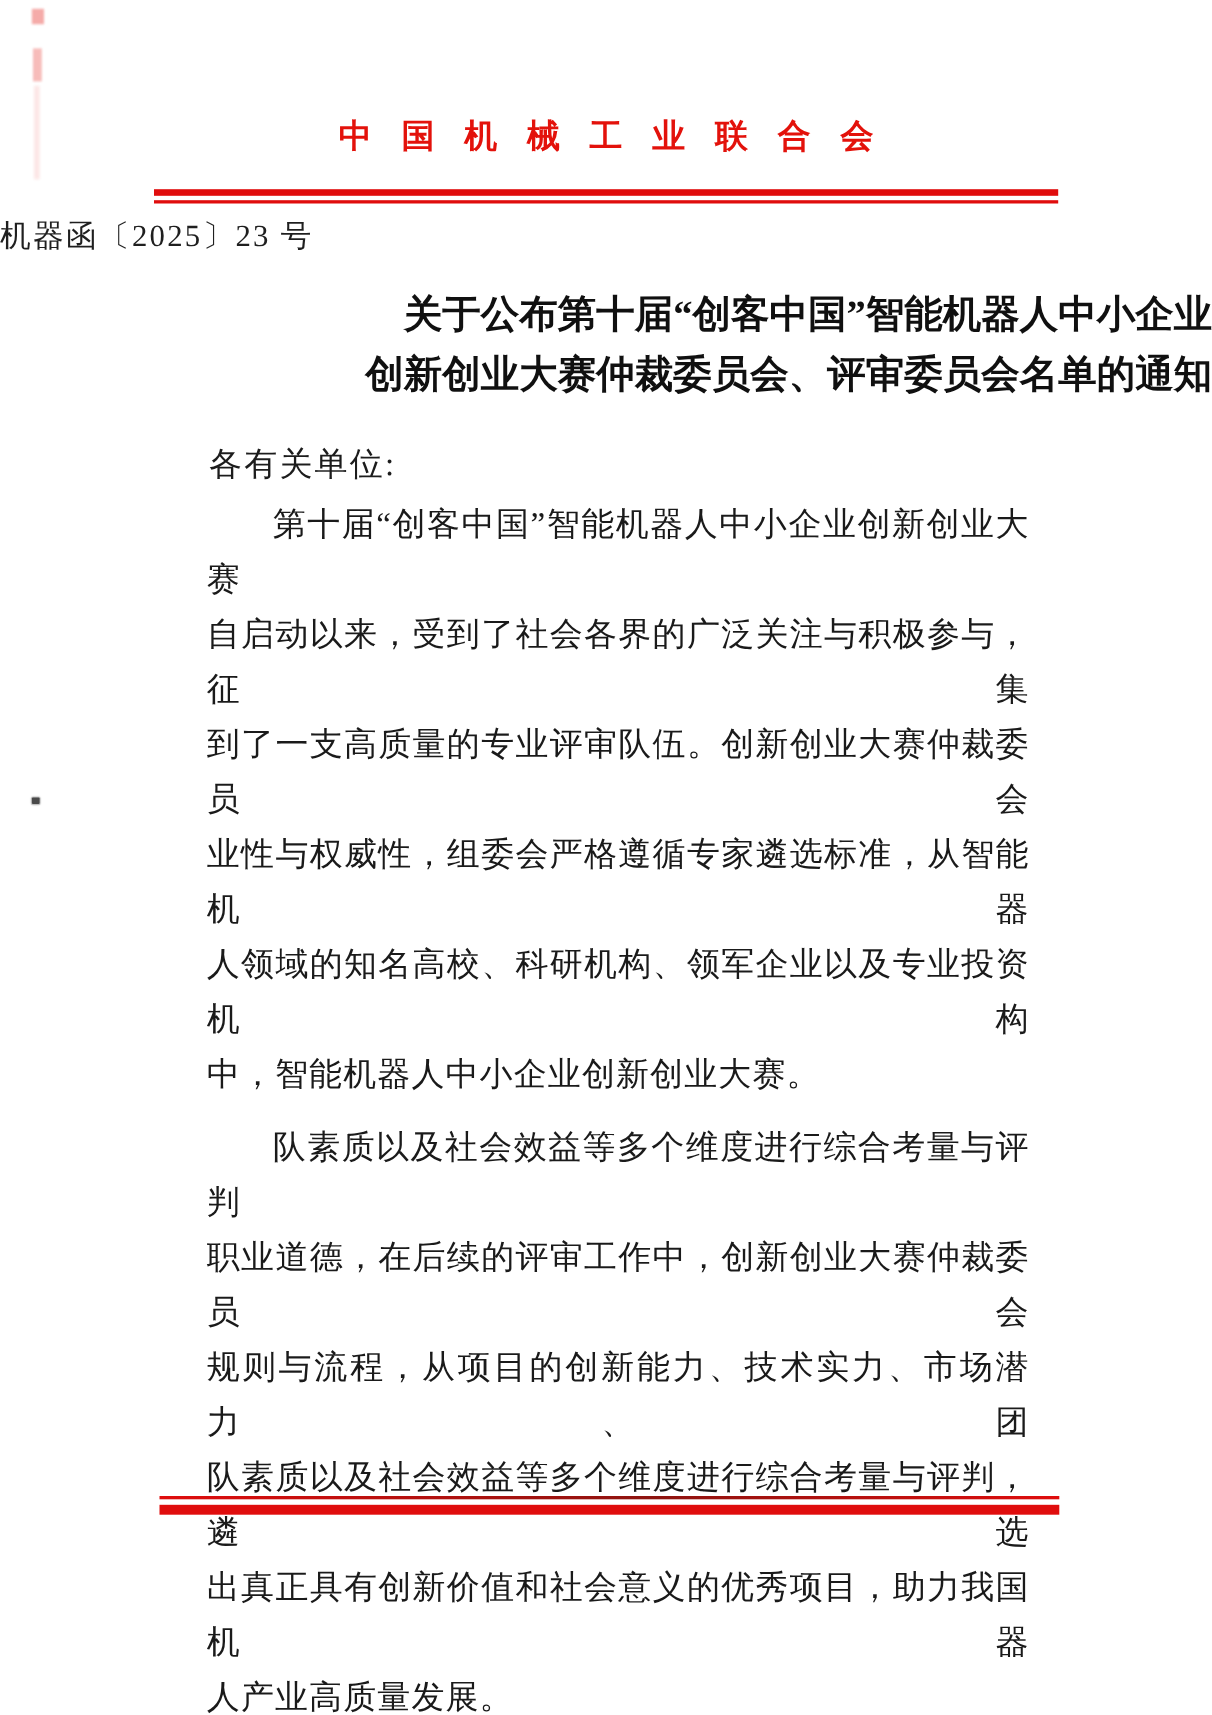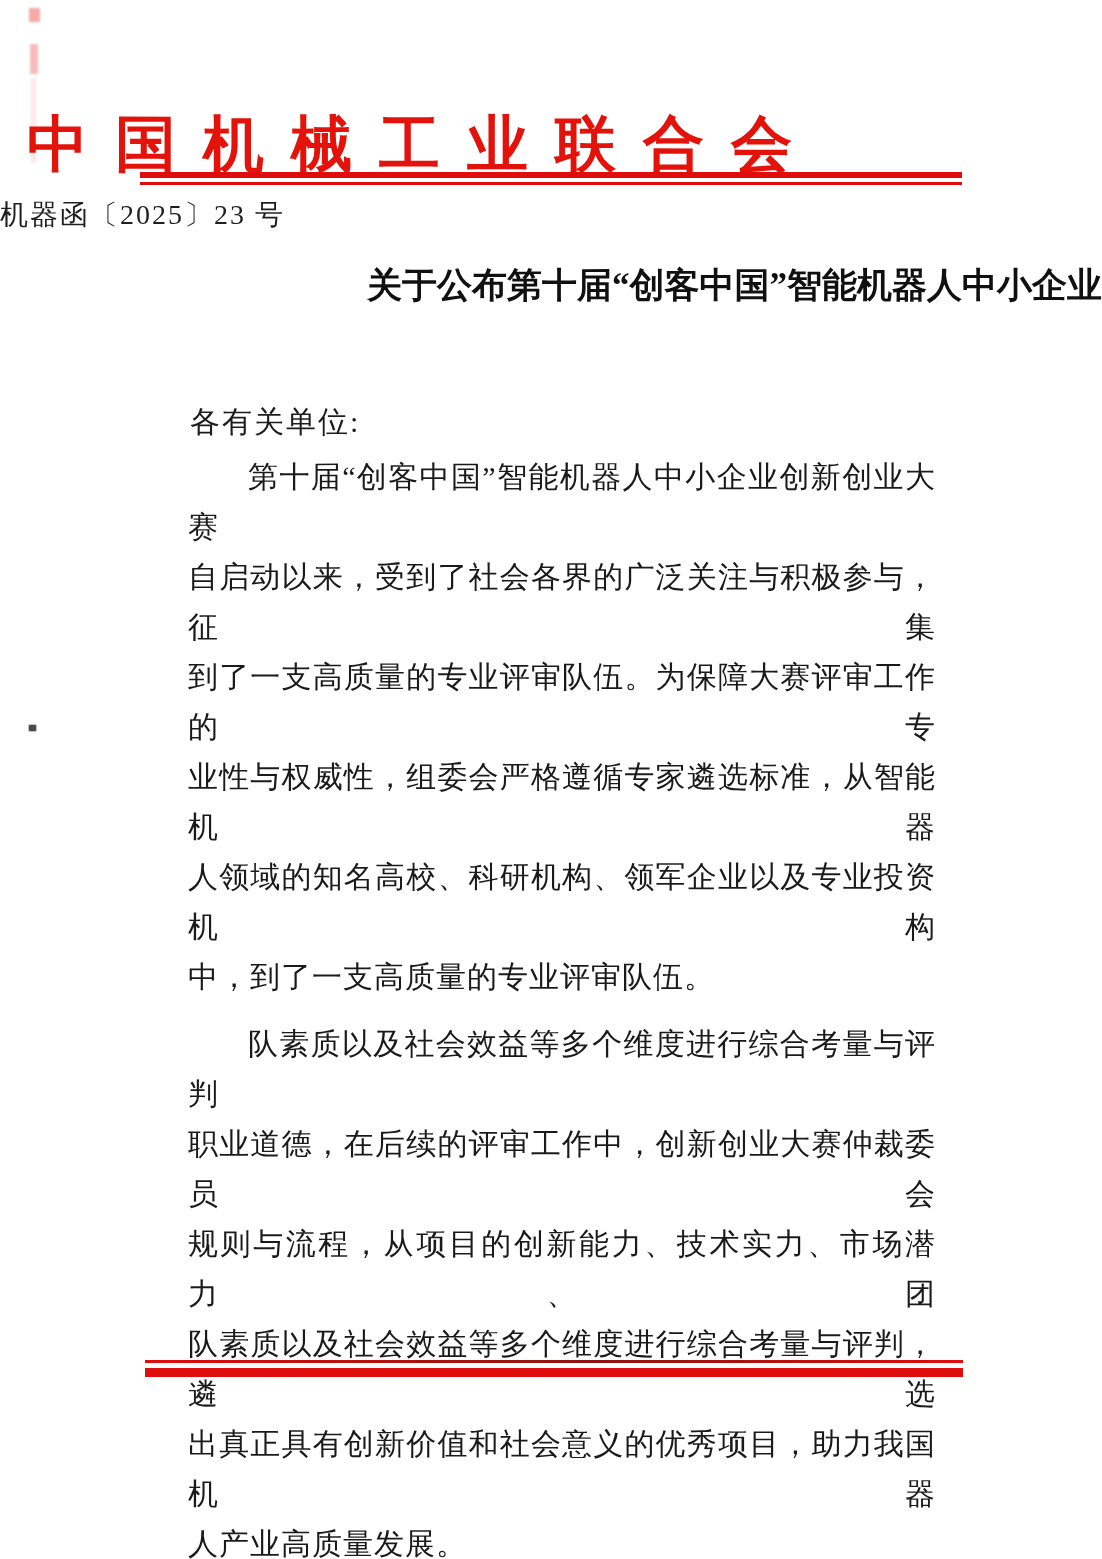--- a/index.html
+++ b/index.html
@@ -24,22 +24,23 @@
     position:absolute;left:31px;top:78px;width:5px;height:85px;
     background:var(--accent-red,#e3120b);opacity:0.10;filter:blur(1.5px);
   }
   .artifact-dot{
     position:absolute;left:29px;top:725px;width:7px;height:6px;
     background:#4a4a4a;border-radius:1px;
     box-shadow:0 0 1px 1px rgba(120,120,120,.5);
   }
   .org-name{
     position:absolute;top:104px;left:0;right:0;
+    text-align:center;
     color:var(--accent-red,#e3120b);
-    font-size:61px;font-weight:bold;
+    font-size:30px;font-weight:bold;
     letter-spacing:27px;text-indent:27px;
     white-space:nowrap;
   }
   .rule{position:absolute;background:var(--rule-red,#e00d0d);}
   .rule-top-thick{top:172px;left:140px;width:822px;height:6px;}
   .rule-top-thin {top:182px;left:140px;width:822px;height:3px;}
   .rule-bottom-thin {top:1360px;left:145px;width:818px;height:3px;
     background:linear-gradient(to right,var(--rule-red,#e00d0d) 0%,#8d1410 55%,var(--rule-red,#e00d0d) 100%);}
   .rule-bottom-thick{top:1368px;left:145px;width:818px;height:9px;}
   .doc-number{
@@ -83,32 +84,33 @@
 
   <div class="org-name">中国机械工业联合会</div>
 
   <div class="rule rule-top-thick"></div>
   <div class="rule rule-top-thin"></div>
 
   <div class="doc-number">机器函〔2025〕23 号</div>
 
   <div class="doc-title">
     <div>关于公布第十届“创客中国”智能机器人中小企业</div>
+    <div>创新创业大赛仲裁委员会、评审委员会名单的通知</div>
   </div>
 
   <div class="salutation">各有关单位:</div>
 
   <div class="body-text" id="body-paragraphs">
       <div class="paragraph">
         <div class="line first">第十届“创客中国”智能机器人中小企业创新创业大赛</div>
         <div class="line">自启动以来，受到了社会各界的广泛关注与积极参与，征集</div>
-        <div class="line">到了一支高质量的专业评审队伍。为保障大赛评审工作的专</div>
+        <div class="line">到了一支高质量的专业评审队伍。创新创业大赛仲裁委员会</div>
         <div class="line">业性与权威性，组委会严格遵循专家遴选标准，从智能机器</div>
         <div class="line">人领域的知名高校、科研机构、领军企业以及专业投资机构</div>
-        <div class="line plast">中，到了一支高质量的专业评审队伍。</div>
+        <div class="line plast">中，智能机器人中小企业创新创业大赛。</div>
       </div>
       <div class="paragraph">
         <div class="line first">队素质以及社会效益等多个维度进行综合考量与评判</div>
         <div class="line">职业道德，在后续的评审工作中，创新创业大赛仲裁委员会</div>
         <div class="line">规则与流程，从项目的创新能力、技术实力、市场潜力、团</div>
         <div class="line">队素质以及社会效益等多个维度进行综合考量与评判，遴选</div>
         <div class="line">出真正具有创新价值和社会意义的优秀项目，助力我国机器</div>
         <div class="line plast">人产业高质量发展。</div>
       </div>
     </div>

